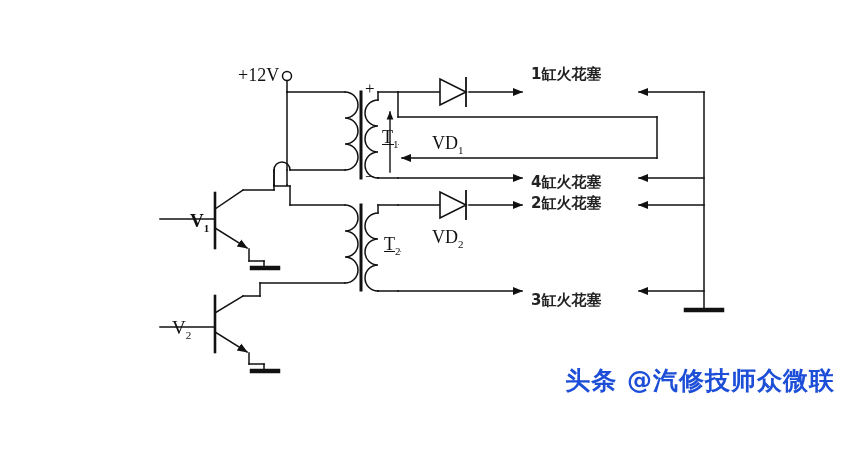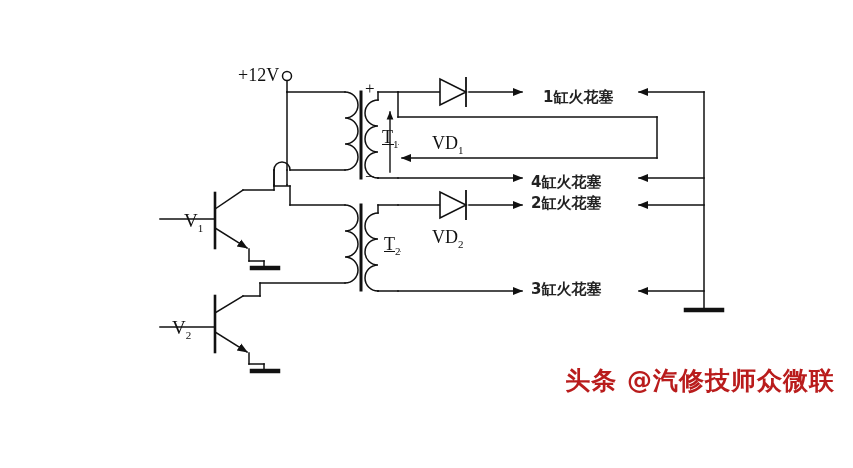--- a/index.html
+++ b/index.html
@@ -34,21 +34,21 @@
   .supply{font-size:18px;}
   .sign{font-size:17px;font-weight:400;}
 
   #watermark{
     position:absolute;
     right:18px;
     bottom:14px;
     font-family:"DejaVu Sans", sans-serif;
     font-weight:700;
     font-size:25px;
-    color:#b91c1c;
+    color:#1d4ed8;
     letter-spacing:1px;
     white-space:nowrap;
   }
 </style>
 </head>
 <body>
 
 <div id="stage">
 
   <svg class="circuit" viewBox="0 0 853 468" xmlns="http://www.w3.org/2000/svg">
@@ -221,28 +221,28 @@
   </div>
 
   <div class="lbl vdlabel" style="left:432px;top:134px;">
     <span>VD</span><span class="lbl-sub">1</span>
   </div>
 
   <div class="lbl vdlabel" style="left:432px;top:228px;">
     <span>VD</span><span class="lbl-sub">2</span>
   </div>
 
-  <div class="lbl vlabel" style="left:184px;top:211px;">
+  <div class="lbl vlabel" style="left:190px;top:211px;font-weight:bold;">
     <span>V</span><span class="lbl-sub">1</span>
   </div>
 
   <div class="lbl vlabel" style="left:172px;top:318px;">
     <span>V</span><span class="lbl-sub">2</span>
   </div>
 
-  <div class="lbl cn" style="left:531px;top:90px;margin-left:12px;">1缸火花塞</div>
+  <div class="lbl cn" style="left:531px;top:67px;">1缸火花塞</div>
   <div class="lbl cn" style="left:531px;top:169px;margin-top:6px;">4缸火花塞</div>
   <div class="lbl cn" style="left:531px;top:196px;text-align:right;">2缸火花塞</div>
-  <div class="lbl cn" style="left:531px;top:282px;">3缸火花塞</div>
+  <div class="lbl cn" style="left:531px;top:293px;">3缸火花塞</div>
 
   <div id="watermark">头条 @汽修技师众微联</div>
 
 </div>
 
 </body></html>

